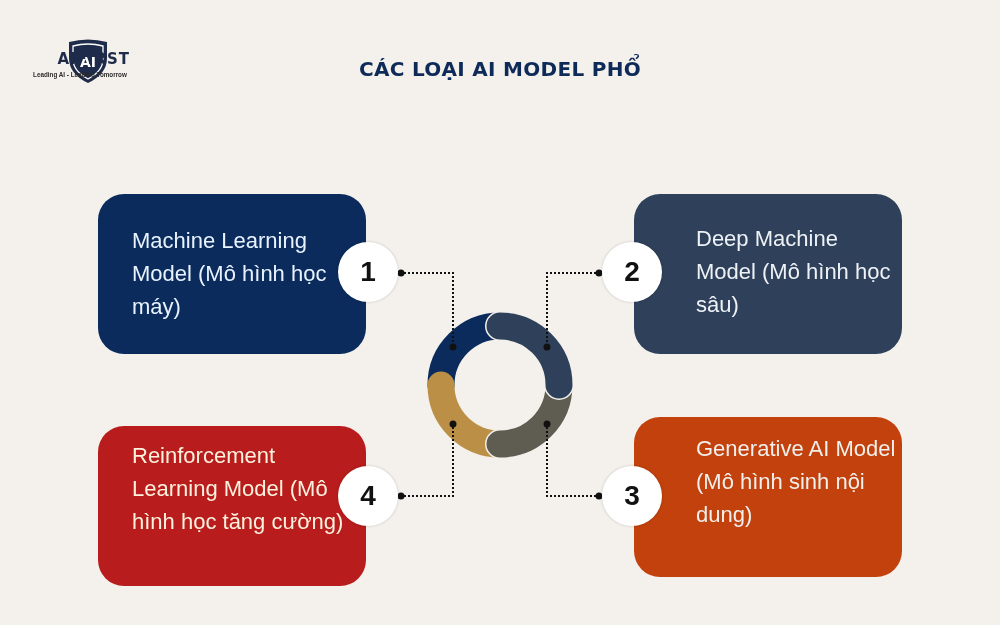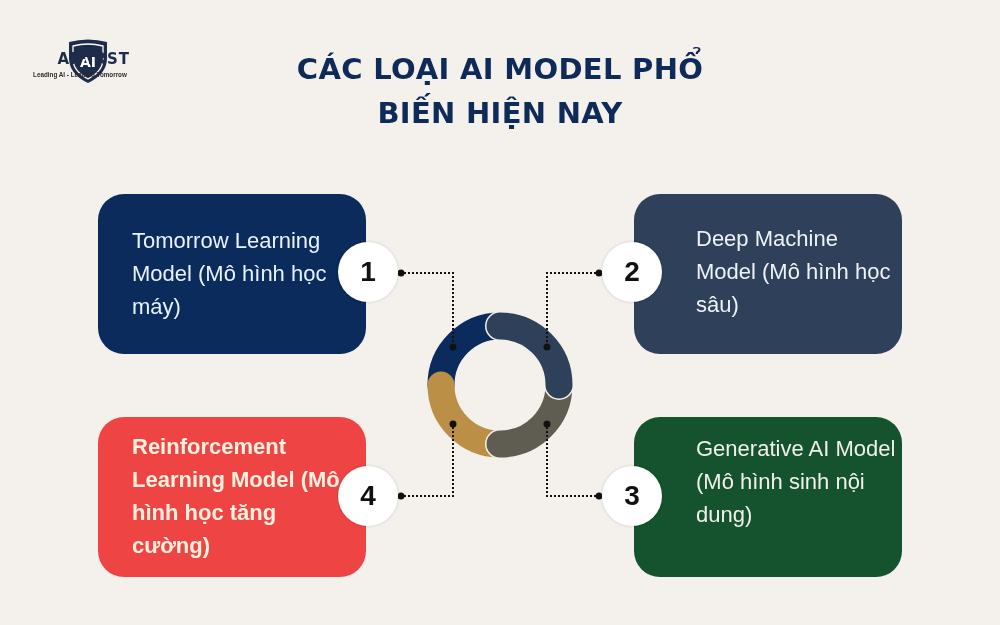--- a/index.html
+++ b/index.html
@@ -15,35 +15,35 @@
     color: #1f2b4a; font-size: 15px; letter-spacing: 1px;
     position: absolute; left: 30px; top: 50px; width: 100px; text-align: right;
   }
   .tagline {
     position: absolute; left: 20px; top: 71px; width: 120px; text-align: center;
     font-size: 6.3px; color: #2b2b2b; font-weight: bold; white-space: nowrap;
   }
   .title {
     position: absolute; left: 230px; top: 47px; width: 540px; text-align: center;
     font-family: "DejaVu Sans", sans-serif; font-weight: bold;
-    color: #0e2a58; font-size: 29px; line-height: 44px; letter-spacing: 0.3px;
+    color: #0e2a58; font-size: 20px; line-height: 44px; letter-spacing: 0.3px;
   }
   .card {
     position: absolute; width: 268px; height: 160px; border-radius: 26px;
     color: #ffffff; font-size: 22px; line-height: 33px;
     box-sizing: border-box;
   }
   .card .txt { position: absolute; }
   .c1 { left: 98px; top: 194px; background: #0b2b5c; }
   .c1 .txt { left: 34px; top: 30px; width: 210px; color: #e8f3ff; }
   .c2 { left: 634px; top: 194px; background: #2f405a; }
   .c2 .txt { left: 62px; top: 28px; width: 200px; color: #eef2f6; }
-  .c4 { left: 98px; top: 417px; background: #ef4444; font-weight: bold; }
+  .c4 { left: 98px; top: 426px; background: #b91c1c; }
   .c4 .txt { left: 34px; top: 13px; width: 220px; color: #fbf1de; }
-  .c3 { left: 634px; top: 417px; background: #14532d; }
+  .c3 { left: 634px; top: 417px; background: #c2410c; }
   .c3 .txt { left: 62px; top: 15px; width: 200px; color: #f1f0ec; }
   .num {
     position: absolute; width: 60px; height: 60px; border-radius: 50%;
     background: #ffffff; box-shadow: 0 0 3px rgba(0,0,0,0.18);
     font-size: 28px; font-weight: bold; color: #111;
     text-align: center; line-height: 60px;
   }
   .n1 { left: 338px; top: 242px; }
   .n2 { left: 602px; top: 242px; }
   .n4 { left: 338px; top: 466px; }
@@ -58,25 +58,24 @@
     <path d="M4 4 Q23 -1 42 4 L42 20 Q42 36 23 45 Q4 36 4 20 Z" fill="#1f2b4a"></path>
     <path d="M8 8 Q23 4 38 8 L38 21 Q38 33 23 41 Q8 33 8 21 Z" fill="none" stroke="#ffffff" stroke-width="1.3"></path>
     <text x="23" y="29" text-anchor="middle" fill="#ffffff" font-family="DejaVu Sans, sans-serif" font-size="14" font-weight="bold">AI</text>
   </svg>
 </div>
 <div class="brand">AIFIRST</div>
 <div class="tagline">Leading AI - Leading Tomorrow</div>
 
 <div class="title">
   <div>CÁC LOẠI AI MODEL PHỔ</div>
-  <div>BIẾN HIỆN NAY</div>
 </div>
 
 <div class="card c1">
-  <div class="txt">Tomorrow Learning Model (Mô hình học máy)</div>
+  <div class="txt">Machine Learning Model (Mô hình học máy)</div>
 </div>
 <div class="card c2">
   <div class="txt">Deep Machine Model (Mô hình học sâu)</div>
 </div>
 <div class="card c3">
   <div class="txt">Generative AI Model (Mô hình sinh nội dung)</div>
 </div>
 <div class="card c4">
   <div class="txt">Reinforcement Learning Model (Mô hình học tăng cường)</div>
 </div>

